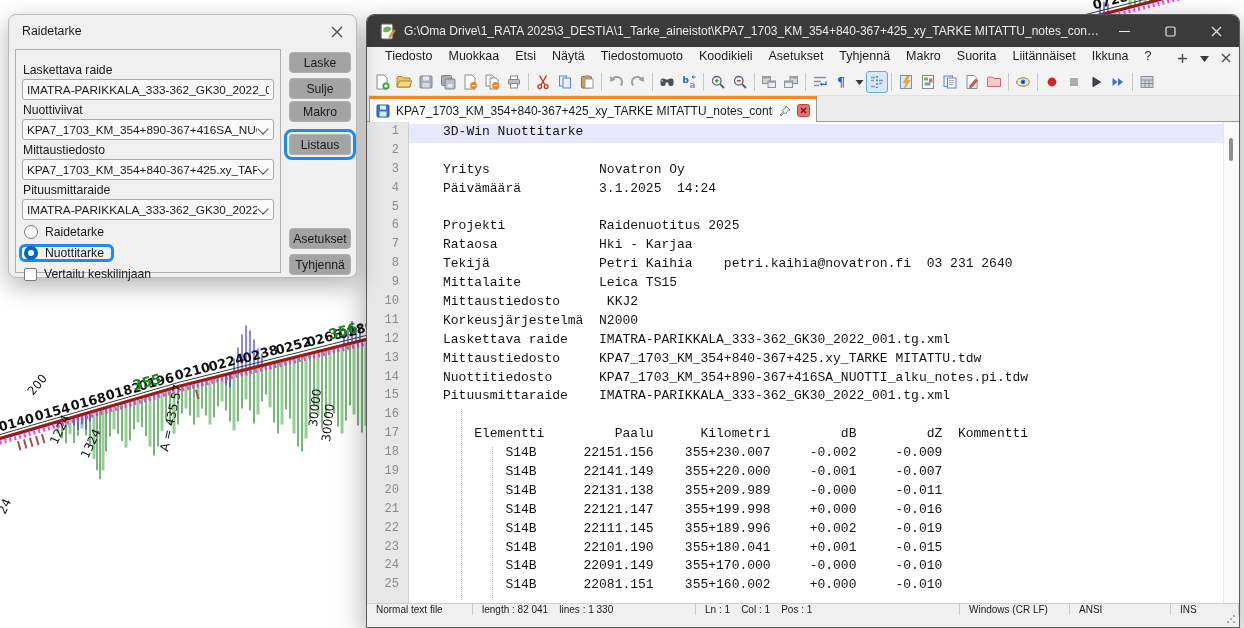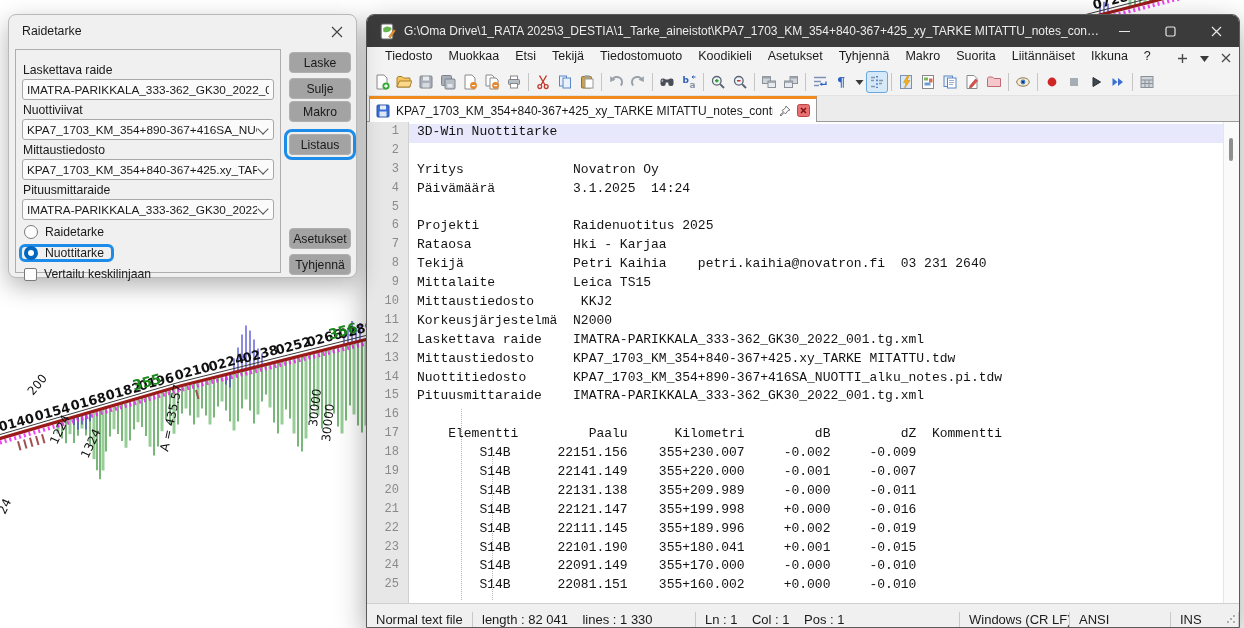--- a/index.html
+++ b/index.html
@@ -41,28 +41,28 @@
          display:flex; align-items:center; padding:0 6px; gap:6px; }
   .tab-label { font-size:12px; color:#1a1a1a; white-space:nowrap; overflow:hidden; flex:1 1 auto; }
   .tab .tico { flex:0 0 auto; display:flex; }
 
   .editor { flex:1 1 auto; display:flex; background:#fff; position:relative; overflow:hidden; }
   .gutter { width:42px; background:#e7e7e7; border-right:1px solid #d0d0d0; padding-top:2px; flex:0 0 42px; }
   .ln { height:18.9px; line-height:18.9px; font:12px "Liberation Mono", monospace;
         color:#8a8a8a; text-align:right; padding-right:9px; }
   .text-area { flex:1 1 auto; position:relative; padding-top:2px; overflow:hidden; }
   .row { height:18.9px; line-height:18.9px; white-space:pre;
-         font:13px "Liberation Mono", monospace; color:#141414; padding-left:8px; }
+         font:13px "Liberation Mono", monospace; color:#141414; padding-left:34px; }
   .row.cur { background:#e8e8fc; }
   .iguide { position:absolute; width:0; border-left:1px dotted #b5b5b5; z-index:2; }
   .vscroll { width:16px; flex:0 0 16px; background:#fafafa; border-left:1px solid #e6e6e6; position:relative; }
   .vthumb { position:absolute; right:6px; top:16px; width:4px; height:23px; background:#8f8f8f; border-radius:2px; }
 
   .statusbar { height:24px; flex:0 0 24px; background:#f0f0f0; border-top:1px solid #cfcfcf;
-               display:flex; align-items:flex-end; font-size:13px; color:#1a1a1a; }
+               display:flex; align-items:flex-start; font-size:10px; color:#1a1a1a; }
   .scell { display:flex; align-items:center; padding-left:9px; white-space:pre;
            border-right:1px solid #c9c9c9; overflow:hidden; }
   .scell:last-child { border-right:none; }
   .grip { position:absolute; right:3px; bottom:3px; width:10px; height:10px; }
 
   
   #dlg { position:absolute; left:8px; top:14px; width:349px; height:264px; z-index:2;
          background:#f0f0f0; border:1px solid #b9b9b9; border-radius:8px;
          box-shadow:0 8px 24px rgba(0,0,0,.3); }
   .dlg-title { position:absolute; left:13px; top:9px; font-size:12.3px; color:#1a1a1a; }
@@ -280,21 +280,21 @@
             </svg>
         </div>
       </div>
     </div>
 
     <div class="menubar">
       <span id="menu-items" style="display:flex">
           <span class="menu-item">Tiedosto</span>
           <span class="menu-item">Muokkaa</span>
           <span class="menu-item">Etsi</span>
-          <span class="menu-item">Tekijä</span>
+          <span class="menu-item">Näytä</span>
           <span class="menu-item">Tiedostomuoto</span>
           <span class="menu-item">Koodikieli</span>
           <span class="menu-item">Asetukset</span>
           <span class="menu-item">Tyhjennä</span>
           <span class="menu-item">Makro</span>
           <span class="menu-item">Suorita</span>
           <span class="menu-item">Liitännäiset</span>
           <span class="menu-item">Ikkuna</span>
           <span class="menu-item">?</span>
         </span>

